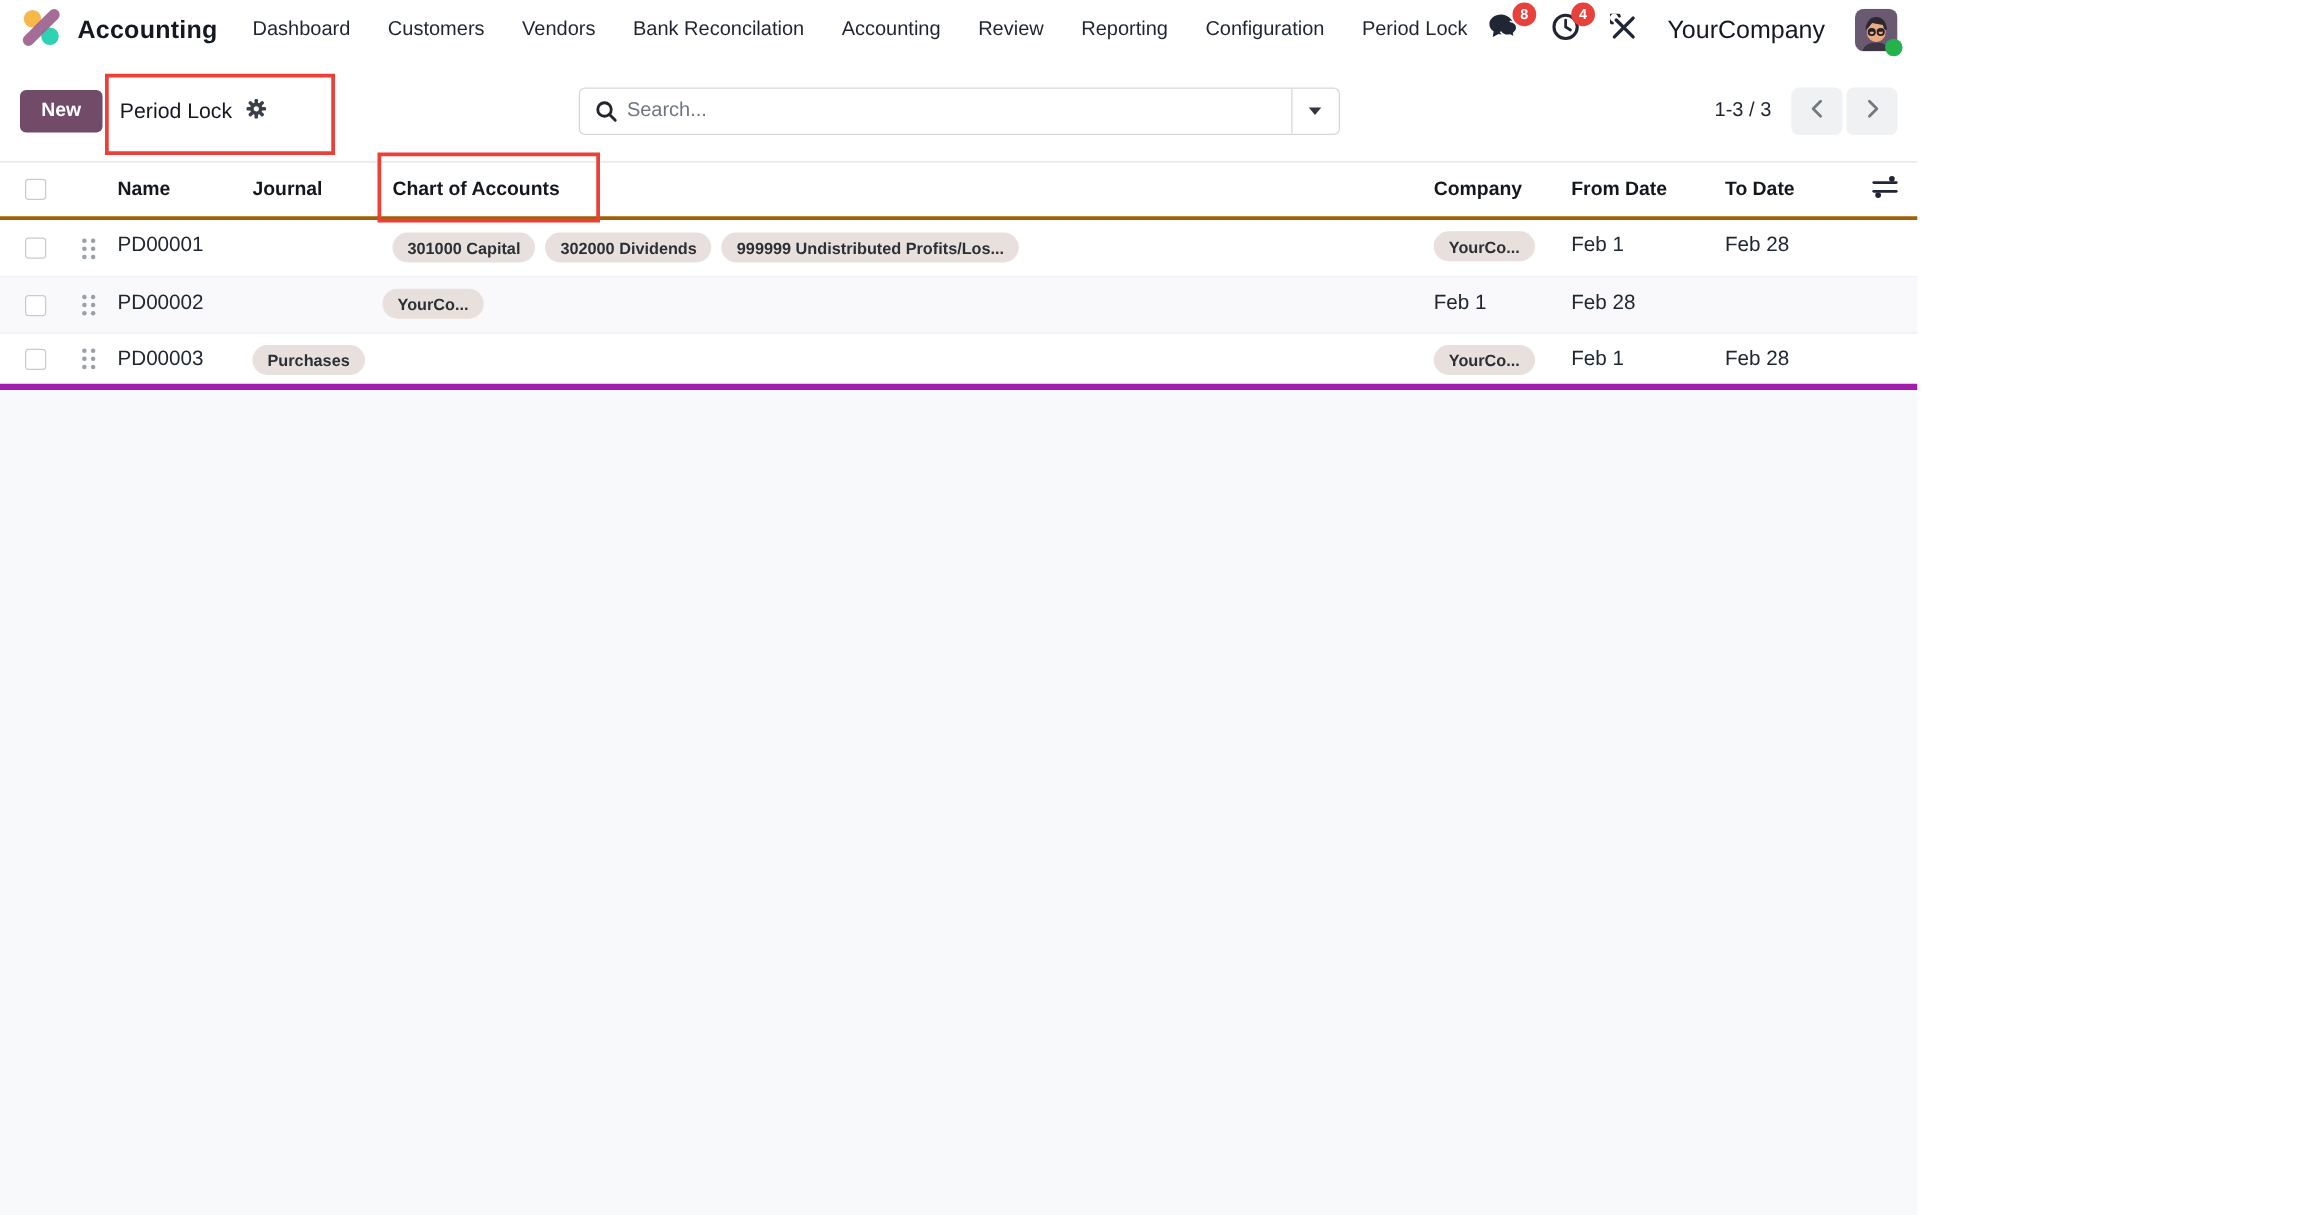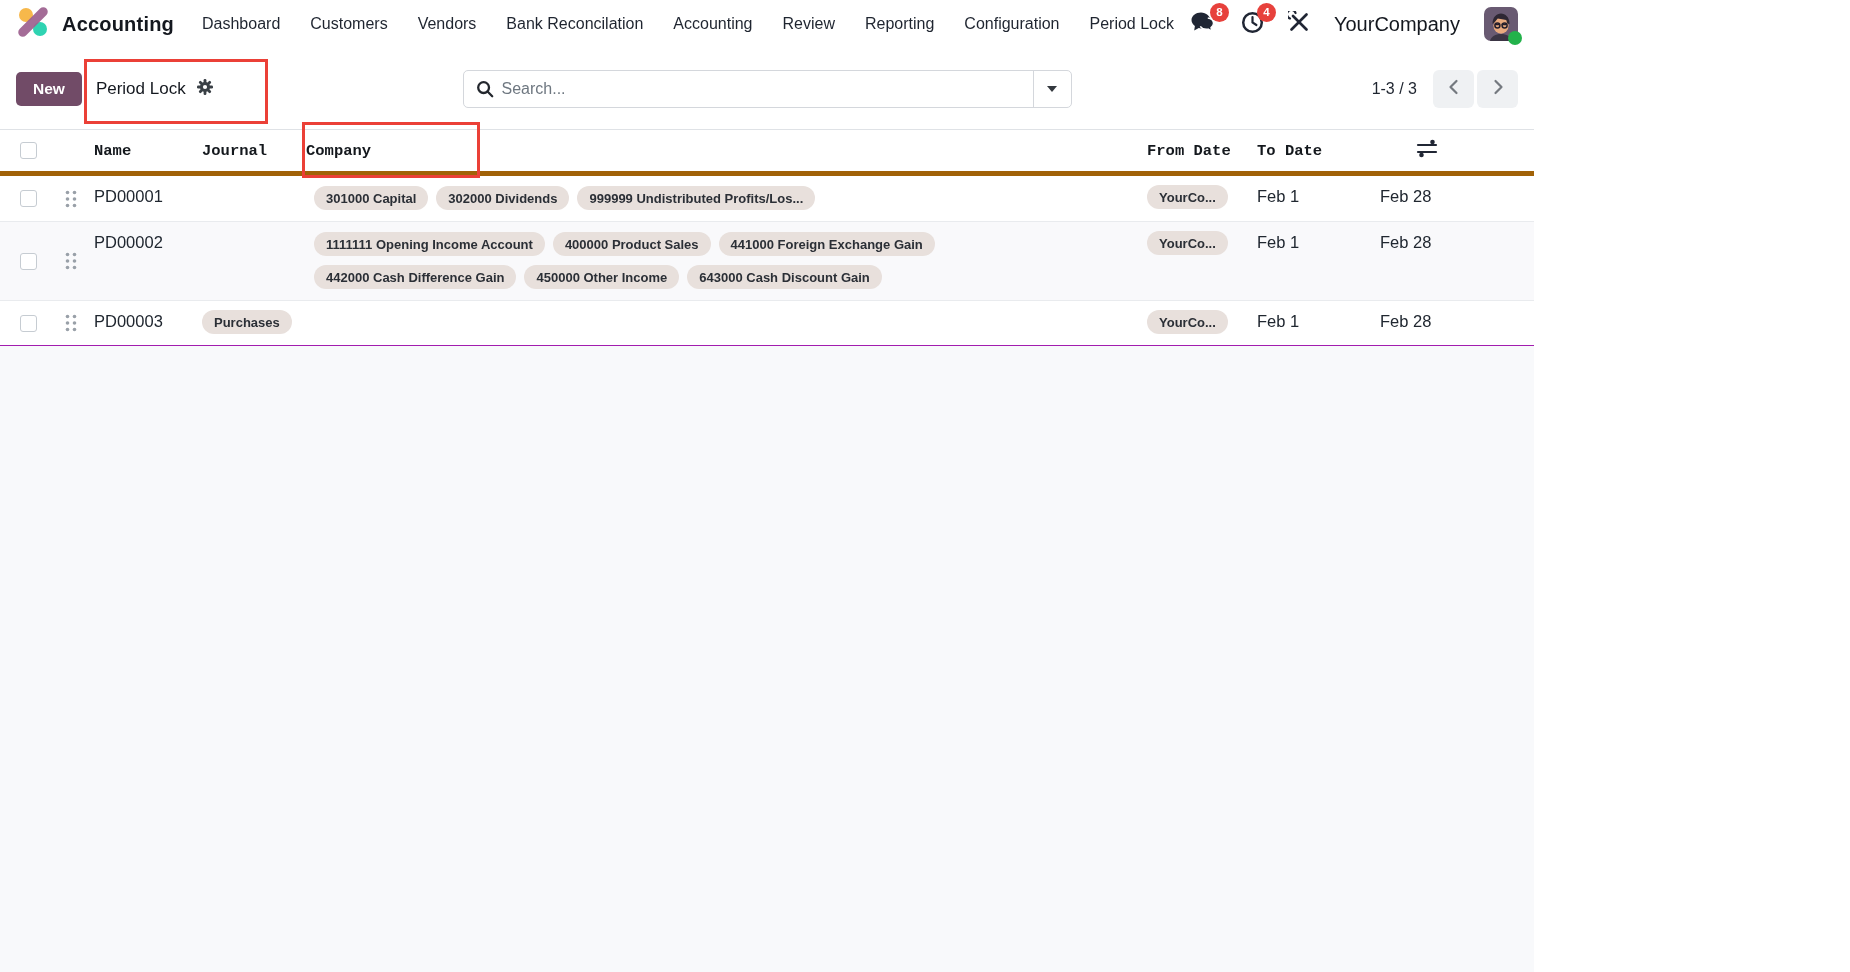--- a/index.html
+++ b/index.html
@@ -56,28 +56,28 @@
     width:41px; height:38px; background:#eff1f3; border:none; border-radius:6px;
     display:flex; align-items:center; justify-content:center; cursor:pointer;
   }
   
   .thead, .trow {
     display:grid;
     grid-template-columns:40px 38px 108px 112px 1fr 110px 123px 110px 52px;
   }
   .thead {
     height:47px; background:#fff; align-items:center;
-    border-top:1px solid #dfe2e6; border-bottom:5px solid #a16207;font-family:Liberation Mono, monospace;
+    border-top:1px solid #dfe2e6; border-bottom:3px solid #a16207;
   }
   .th { font-size:15.5px; font-weight:700; color:#14181d; padding-left:16px; cursor:pointer; white-space:nowrap; }
   .th.tight { padding-left:8px; }
   .th-icon { display:flex; justify-content:center; cursor:pointer; }
   .tbody .trow { background:#fff; border-bottom:1px solid #e9ebee; min-height:45px; align-items:start; cursor:pointer; }
   .tbody .trow:nth-child(even) { background:#f9f9fb; }
-  .tbody .trow:last-child { border-bottom:1px solid #a21caf; }
+  .tbody .trow:last-child { border-bottom:5px solid #a21caf; }
   .checkbox {
     width:17px; height:17px; border:1.5px solid #c6ccd2; border-radius:3px;
     background:#fff; margin-left:20px; cursor:pointer;
   }
   .cell-check, .cell-drag { align-self:center; }
   .cell-drag { padding-left:24px; display:flex; cursor:grab; }
   .thead .cell-check { align-self:center; }
   .cell-name { font-size:16.5px; color:#202730; padding:11px 0 0 16px; }
   .cell-journal { padding:9px 0 0 16px; }
   .cell-accounts { padding:10px 24px 11px 16px; display:flex; flex-wrap:wrap; gap:9px 8px; align-content:flex-start; }
@@ -223,20 +223,21 @@
   </div>
 
   <div class="list">
     <div class="thead">
       <div class="cell-check">
         <div class="checkbox"></div>
       </div>
       <div></div>
       <div class="th">Name</div>
       <div class="th">Journal</div>
+      <div class="th">Chart of Accounts</div>
       <div class="th tight">Company</div>
       <div class="th tight">From Date</div>
       <div class="th tight">To Date</div>
       <div class="th-icon">
         <span>
           <svg width="22" height="19" viewBox="0 0 22 19">
             <g stroke="#202634" stroke-width="2.2" stroke-linecap="round">
               <line x1="2" y1="6" x2="20" y2="6"></line>
               <line x1="2" y1="13" x2="20" y2="13"></line>
             </g>
@@ -282,28 +283,20 @@
               <circle cx="3.5" cy="3.5" r="1.8" fill="#99a0a8"></circle>
               <circle cx="10.5" cy="3.5" r="1.8" fill="#99a0a8"></circle>
               <circle cx="3.5" cy="10" r="1.8" fill="#99a0a8"></circle>
               <circle cx="10.5" cy="10" r="1.8" fill="#99a0a8"></circle>
               <circle cx="3.5" cy="16.5" r="1.8" fill="#99a0a8"></circle>
               <circle cx="10.5" cy="16.5" r="1.8" fill="#99a0a8"></circle>
             </svg>
           </div>
           <div class="cell-name">PD00002</div>
           <div class="cell-journal"></div>
-          <div class="cell-accounts">
-            <span class="tag">1111111 Opening Income Account</span>
-            <span class="tag">400000 Product Sales</span>
-            <span class="tag">441000 Foreign Exchange Gain</span>
-            <span class="tag">442000 Cash Difference Gain</span>
-            <span class="tag">450000 Other Income</span>
-            <span class="tag">643000 Cash Discount Gain</span>
-          </div>
           <div class="cell-company"><span class="tag">YourCo...</span></div>
           <div class="cell-date">Feb 1</div>
           <div class="cell-date">Feb 28</div>
           <div></div>
         </div>
         <div class="trow">
           <div class="cell-check">
             <div class="checkbox"></div>
           </div>
           <div class="cell-drag">

